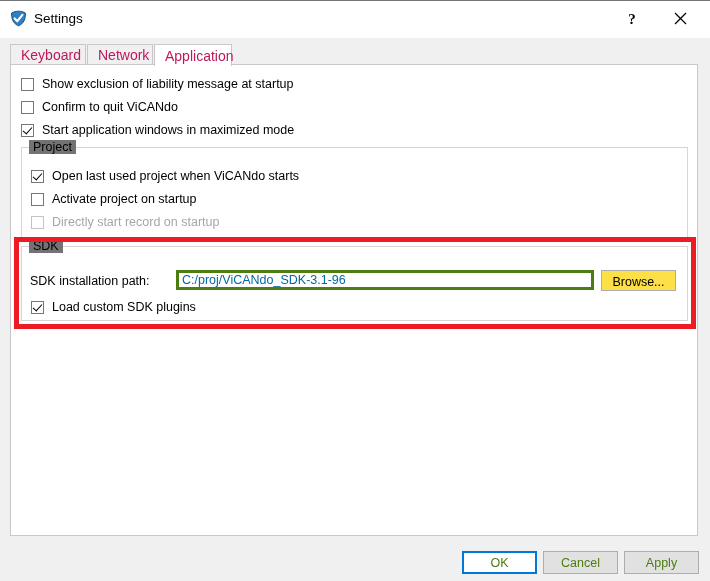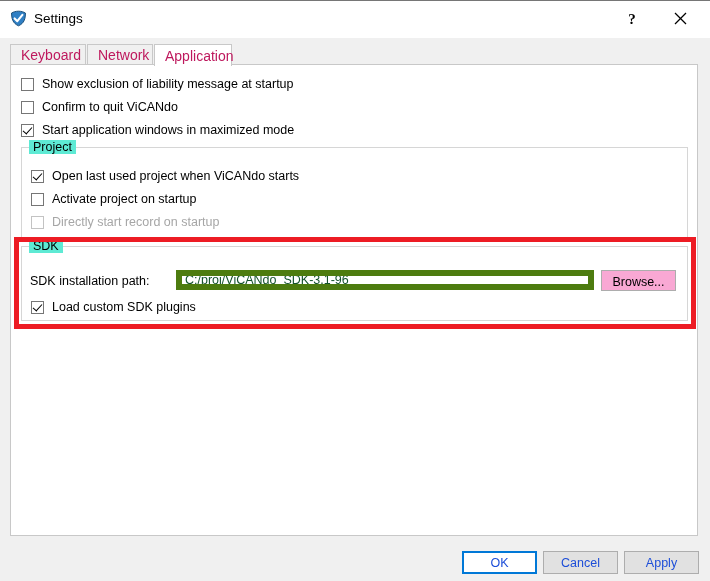--- a/index.html
+++ b/index.html
@@ -156,21 +156,21 @@
   .groupbox {
     position: absolute;
     border: 1px solid #d6d6d6;
     box-sizing: border-box;
     background: transparent;
   }
   .group-title {
     position: absolute;
     top: -8px;
     left: 7px;
-    background: #5eead4;
+    background: #737373;
     padding: 0 4px;
     font-size: 12.5px;
     color: #000;
     line-height: 14px;
     white-space: nowrap;
   }
 
   
   #sdk-path-label {
     position: absolute;
@@ -178,34 +178,34 @@
     font-size: 12.5px;
     line-height: 16px;
     white-space: nowrap;
     text-align: center;
   }
   #sdk-path-input {
     position: absolute;
     left: 176px; top: 269px;
     width: 418px; height: 20px;
     box-sizing: border-box;
-    border: 6px solid #4d7c0f;
+    border: 3px solid #4d7c0f;
     background: #ffffff;
     font-family: "Liberation Sans", sans-serif;
     font-size: 12.5px;
-    color: #14532d;
+    color: #0369a1;
     padding: 0 3px;
     outline: none;
   }
   #browse-button {
     position: absolute;
     left: 601px; top: 269px;
     width: 75px; height: 21px;
     box-sizing: border-box;
-    background: #f9a8d4;
+    background: #fde047;
     border: 1px solid #adadad;
     font-family: "Liberation Sans", sans-serif;
     font-size: 12.5px;
     color: #000;
     cursor: default;
     padding: 4px;
   }
 
   
   #sdk-highlight {
@@ -221,21 +221,21 @@
   
   .dlgbtn {
     position: absolute;
     top: 550px;
     height: 23px;
     box-sizing: border-box;
     background: #e1e1e1;
     border: 1px solid #adadad;
     font-family: "Liberation Sans", sans-serif;
     font-size: 12.5px;
-    color: #1d4ed8;
+    color: #4d7c0f;
     cursor: default;
     padding: 0;
   }
   #ok-button {
     left: 462px; width: 75px;
     background: #ffffff;
     border: 2px solid #0078d7;
   }
   #cancel-button { left: 543px; width: 75px; }
   #apply-button  { left: 624px; width: 75px; }

